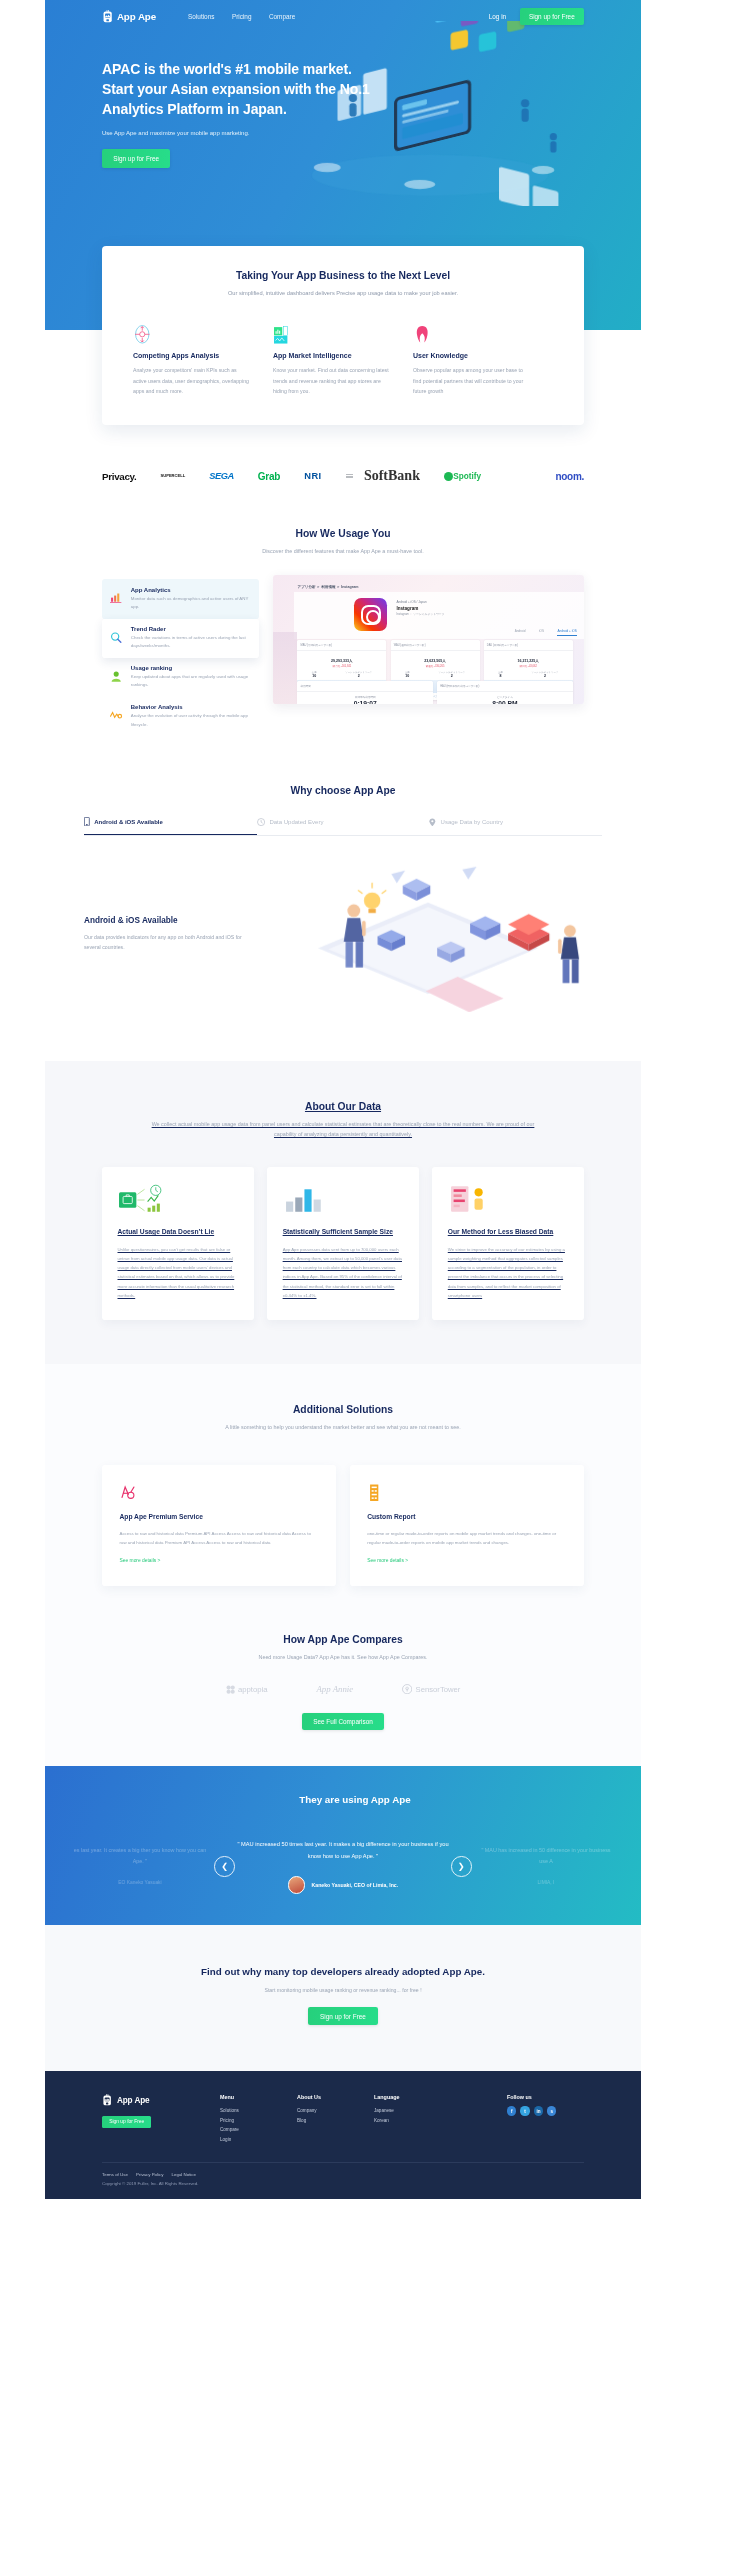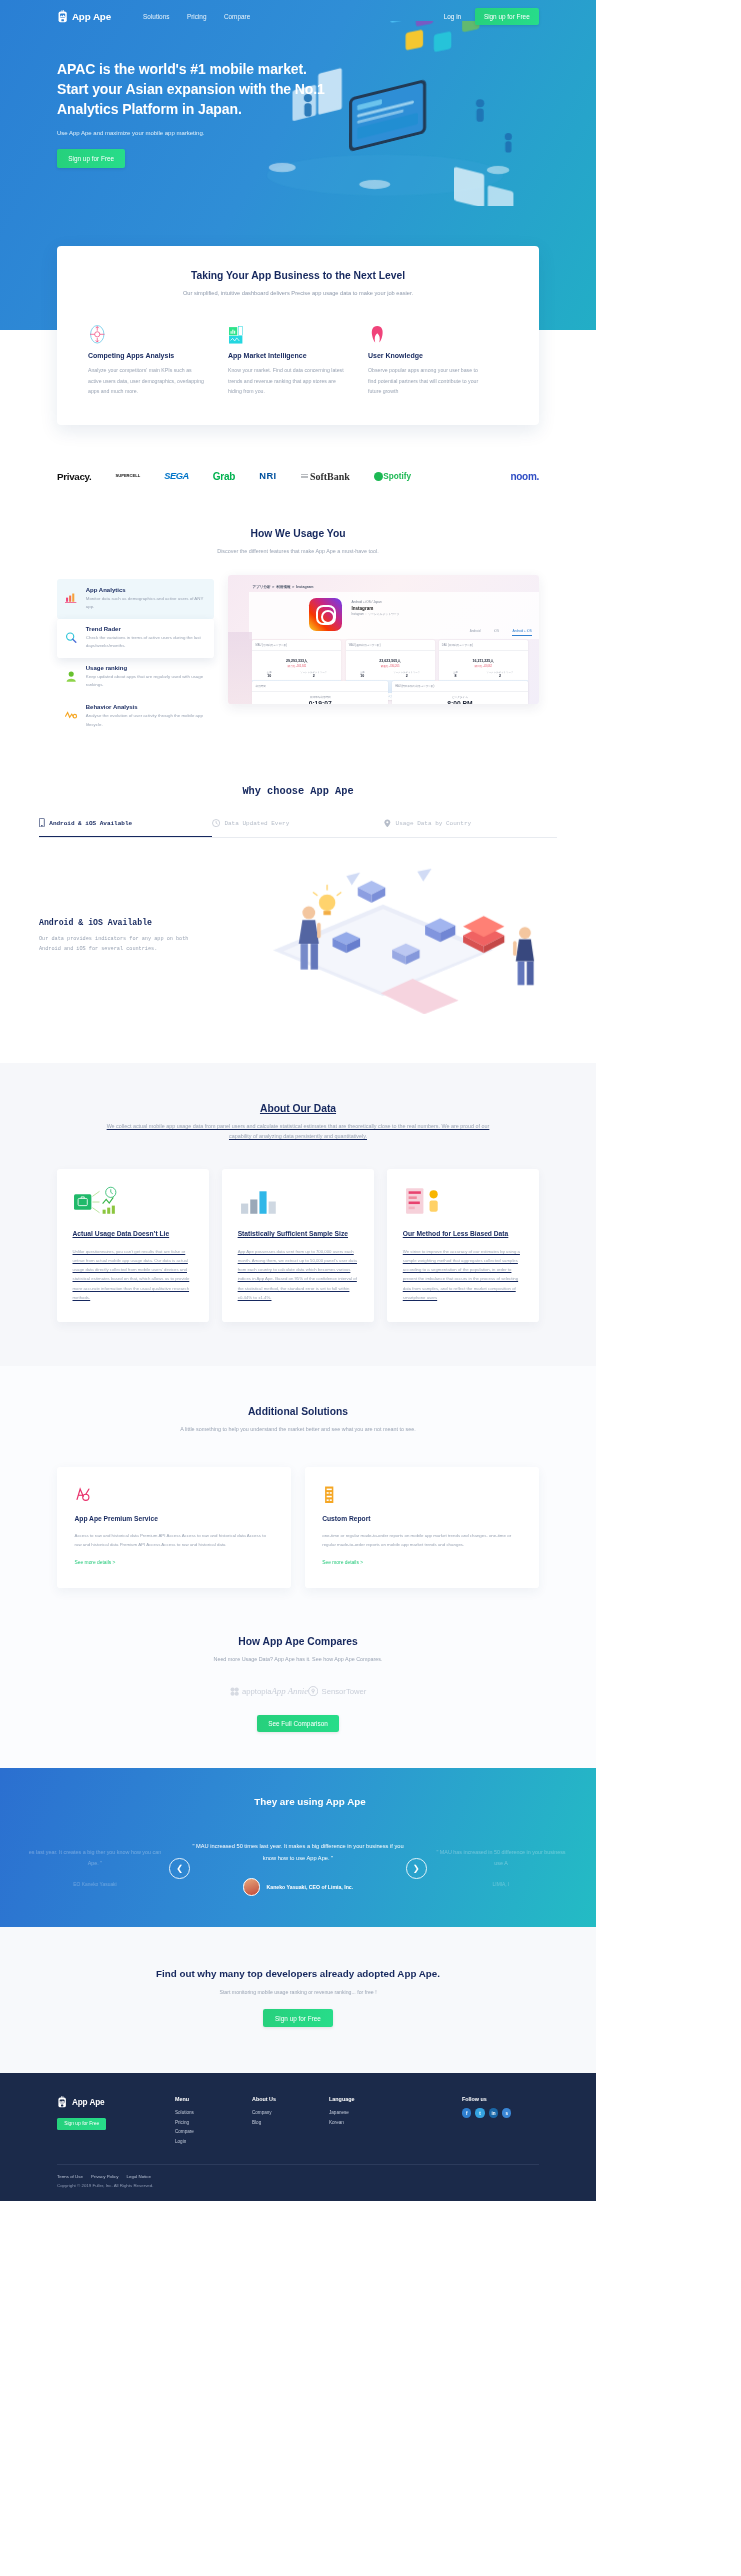--- a/index.html
+++ b/index.html
@@ -3,21 +3,21 @@
 <meta charset="utf-8">
 <style>
   * { box-sizing: border-box; margin: 0; padding: 0; }
   html, body { width: 742px; }
   body {
     font-family: "Liberation Sans", sans-serif;
     background: #ffffff;
     color: #16285e;
     -webkit-font-smoothing: antialiased;
   }
-  .page { width: 596px; position: relative; overflow: hidden; }
+  .page { width: 596px; position: relative; overflow: hidden; margin-left: 45px; }
 
   
   .hero {
     position: relative;
     height: 330px;
     background: linear-gradient(120deg, #2a7fd4 0%, #2f8ed6 45%, #22aec6 100%);
     overflow: hidden;
   }
   .hero::after{
     content:"";position:absolute;left:0;right:0;bottom:0;height:62px;
@@ -76,21 +76,21 @@
   .logos {
     display:flex; align-items:center; padding: 29px 57px 0;
     gap: 24px;
   }
   .logo { height:13.4px; display:flex; align-items:center; font-weight:bold; }
   .logo-deloitte{ font-size:9.8px; color:#111; letter-spacing:-0.3px;}
   .logo-supercell{ font-size:4.1px; line-height:4.1px; letter-spacing:0; color:#111; text-align:center;}
   .logo-sega{ font-size:9.3px; color:#0074c8; font-style:italic; letter-spacing:-0.5px;}
   .logo-grab{ font-size:10px; color:#00b14f; letter-spacing:-0.2px;}
   .logo-nri{ font-size:9.3px; color:#00519e; letter-spacing:0.5px;}
-  .logo-softbank{ font-size:10px; color:#333; font-family:"Liberation Serif",serif; display:flex; align-items:center; gap:2px;}
+  .logo-softbank{ font-size:14px; color:#333; font-family:"Liberation Serif",serif; display:flex; align-items:center; gap:11px;}
   .sb-bars{display:inline-block;width:7.2px;}
   .sb-bars span{display:block;height:1.5px;background:#b9bcc0;margin-bottom:1px;}
   .logo-spotify{ font-size:8.2px; color:#1db954; display:flex; align-items:center; gap:0;}
   .sp-dot{width:9.3px;height:9.3px;border-radius:50%;background:#1db954;display:inline-block;position:relative;}
   .logo-noom{ font-size:10px; color:#2f4dc4; margin-left:auto; letter-spacing:-0.3px;}
 
   
   .sec-title { text-align:center; font-size: 10.3px; font-weight:bold; color:#16285e;}
   .sec-sub { text-align:center; font-size: 5.4px; color:#9aa4b4; margin-top:7.2px; line-height:1.9;}
 
@@ -132,21 +132,21 @@
   .kpi-v span{font-size:3.6px;}
   .kpi-d{ text-align:center; font-size:2.6px; color:#e4556a; margin-top:1.5px;}
   .kpi-r{ display:flex; justify-content:space-around; margin-top:2.6px; font-size:2.4px; color:#8c93a2; text-align:center;}
   .kpi-r b{ display:block; font-size:3.6px; color:#1b2233;}
   .kpi-spark{ height:12.4px; margin-top:2.6px; background:linear-gradient(180deg,#e9f2fb,#dbe9f8);}
   .kpi-more{ text-align:center; font-size:2.4px; color:#7fa7cf; padding:2.1px 0;}
   .kpis2{ position:absolute; left:24px; right:11.3px; top:106px; display:flex; gap:4.1px;}
   .kpi-peak{ text-align:center; font-size:2.6px; color:#8c93a2; padding-top:3.6px;}
 
   
-  .why { padding: 49px 39px 0; font-family: Liberation Mono, monospace;}
+  .why { padding: 49px 39px 0;}
   .why-tabs{ display:flex; margin-top:20.6px; border-bottom:0.5px solid #e8ebf0;}
   .why-tab{ display:flex; align-items:center; gap:4.6px; width:33.33%; padding-bottom:7.2px; font-size:6px; color:#b6bdc9; cursor:pointer;}
   .why-tab.on{ color:#16285e; font-weight:bold; border-bottom:1px solid #16285e;}
   .why-body{ display:flex; align-items:center; margin-top: 20.6px; min-height: 155px;}
   .why-text{ width: 170px;}
   .why-h{ font-size:8.2px; font-weight:bold; color:#16285e;}
   .why-p{ font-size:5.2px; color:#9aa4b4; line-height:2.0; margin-top:6.2px;}
   .why-art{ flex:1; height: 155px; position:relative;}
 
   
@@ -161,21 +161,21 @@
   .addl{ background:#fbfcfe; padding: 40px 57px 46px;}
   .addl-cards{ display:flex; gap: 13.4px; margin-top: 33px;}
   .scard{ flex:1; background:#fff; border-radius:3.1px; padding: 18.5px 17.5px 21.6px; box-shadow: 0 3.1px 10.3px rgba(40,60,100,.06);}
   .scard-ico{ height: 17.5px;}
   .scard-h{ font-size: 6.7px; font-weight:bold; color:#16285e; margin-top: 12.4px;}
   .scard-p{ font-size: 4.4px; color:#9aa4b4; line-height:2.1; margin-top:8.2px;}
   .scard-link{ display:inline-block; margin-top: 11.3px; color:#24c97a; font-size:4.9px; text-decoration:none;}
 
   
   .compare{ background:#fbfcfe; padding: 2.1px 57px 36px; text-align:center;}
-  .cmp-logos{ display:flex; justify-content:center; margin-top: 21.6px; align-items:center;}
+  .cmp-logos{ display:flex; justify-content:center; gap: 49px; margin-top: 21.6px; align-items:center;}
   .cmp-logo{ color:#c9ced8; font-size:7.7px; display:flex; align-items:center; gap:3.1px;}
   .cmp-btn{ margin-top: 18.5px;}
   .cmp-btn .btn-green{ padding: 5.2px 11.3px;}
 
   
   .testi{
     background: linear-gradient(110deg,#2b6fd0 0%, #2f8fd4 45%, #23bcc4 100%);
     padding: 28px 0 31px; position:relative; overflow:hidden;
   }
   .testi h2{ text-align:center; color:#fff; font-size:9.8px; font-weight:bold;padding-left:24px;}

